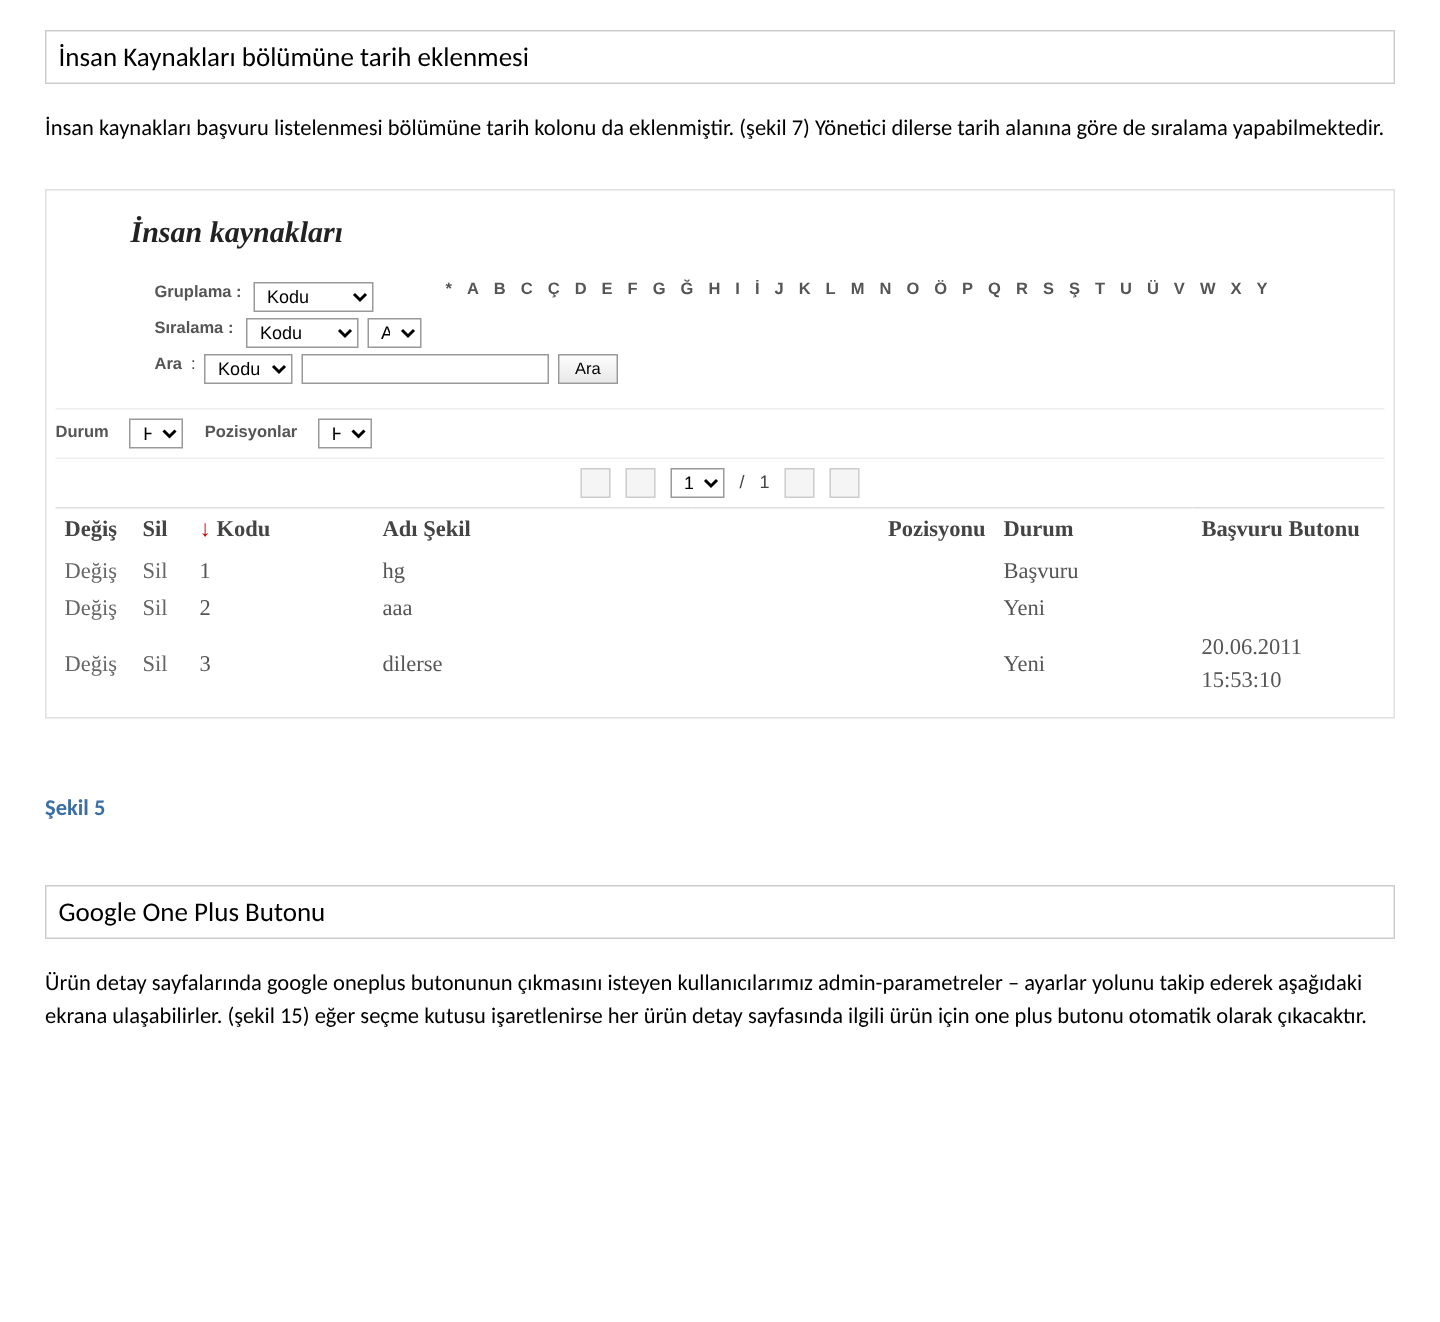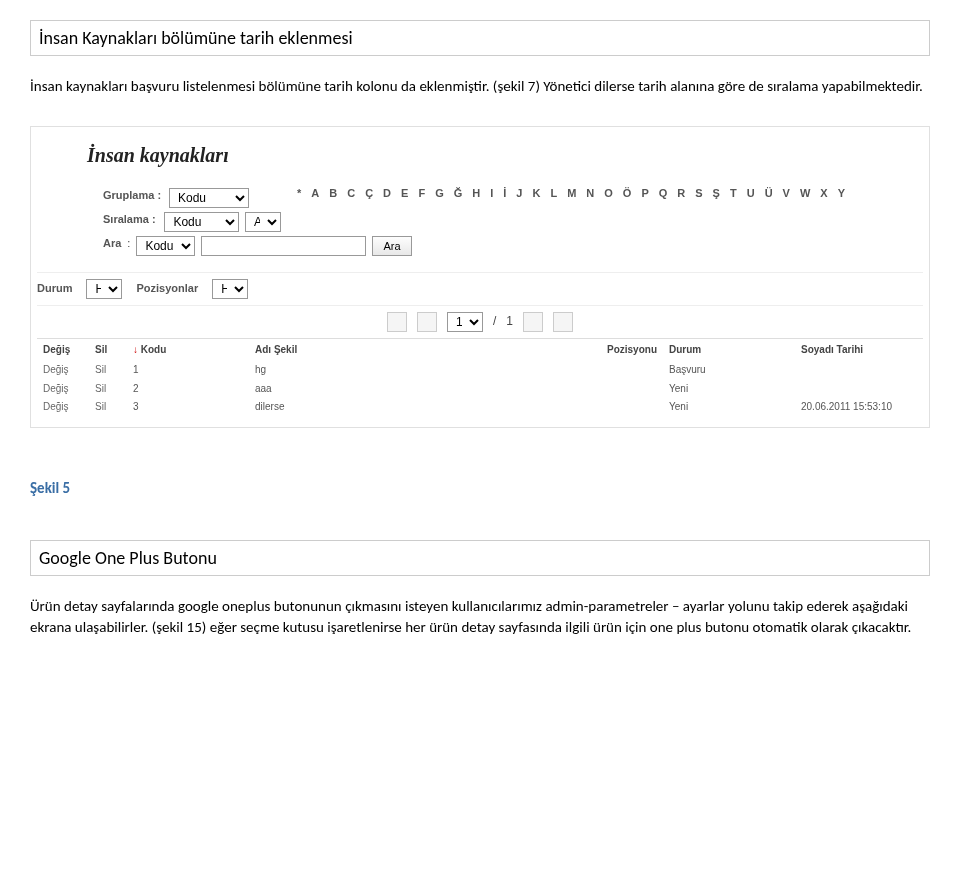--- a/index.html
+++ b/index.html
@@ -114,21 +114,22 @@
   .pgbtn {
     width:18px; height:18px;
     border:1px solid #ccc;
     background:#f5f5f5;
     display:inline-block;
   }
   .tbl {
     width:100%;
     margin-top:6px;
     border-collapse:collapse;
-    font-size:10px;
+    font-size:15px;
+    font-family:Liberation Serif, serif;
   }
   .tbl th {
     text-align:left;
     font-weight:bold;
     color:#444;
     padding:4px 6px;
     border-top:1px solid #ddd;
   }
   .tbl td {
     padding:2px 6px;
@@ -223,21 +224,21 @@
 
   <table class="tbl">
     <thead>
       <tr>
         <th style="width:40px;">Değiş</th>
         <th style="width:26px;">Sil</th>
         <th style="width:110px;"><span class="sort-arrow">↓</span> <span>Kodu</span></th>
         <th style="width:200px;">Adı Şekil</th>
         <th style="width:190px;text-align:right;">Pozisyonu</th>
         <th style="width:120px;">Durum</th>
-        <th>Soyadı Tarihi</th>
+        <th>Başvuru Butonu</th>
       </tr>
     </thead>
     <tbody id="tbody">
         <tr>
           <td><a class="link">Değiş</a></td>
           <td><a class="link">Sil</a></td>
           <td>1</td>
           <td>hg</td>
           <td></td>
           <td>Başvuru</td>

